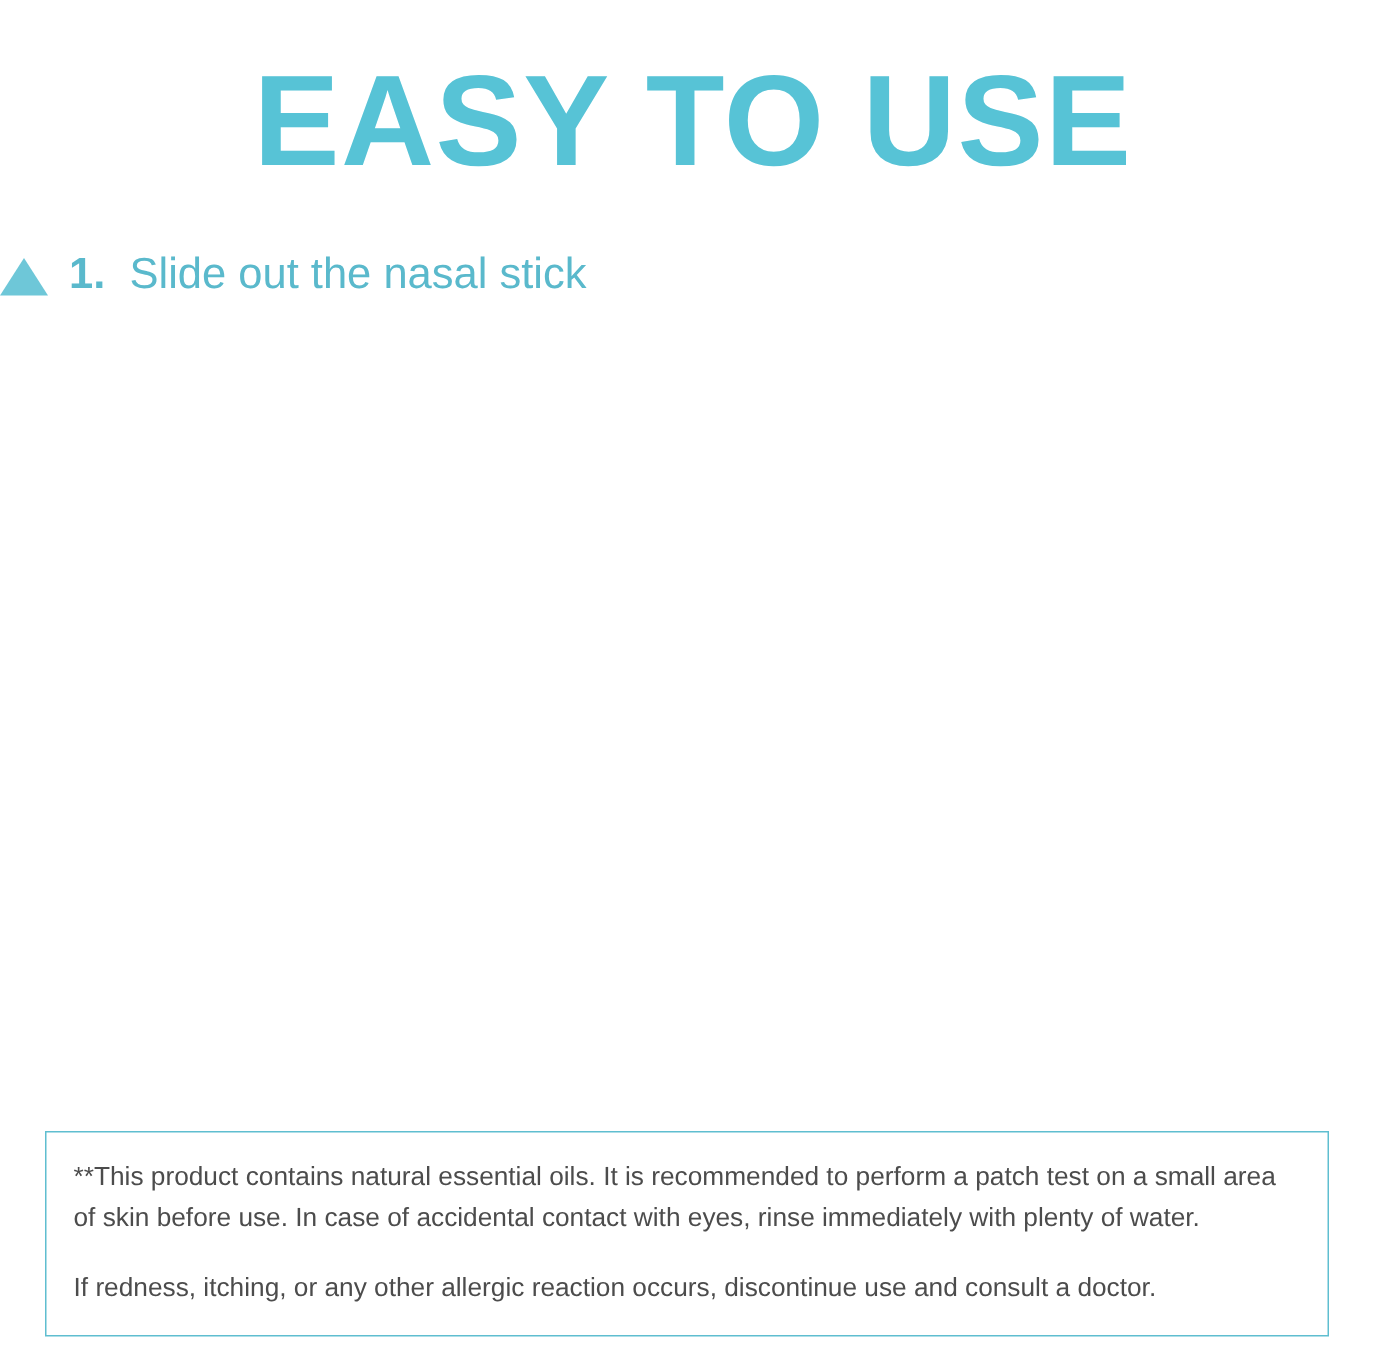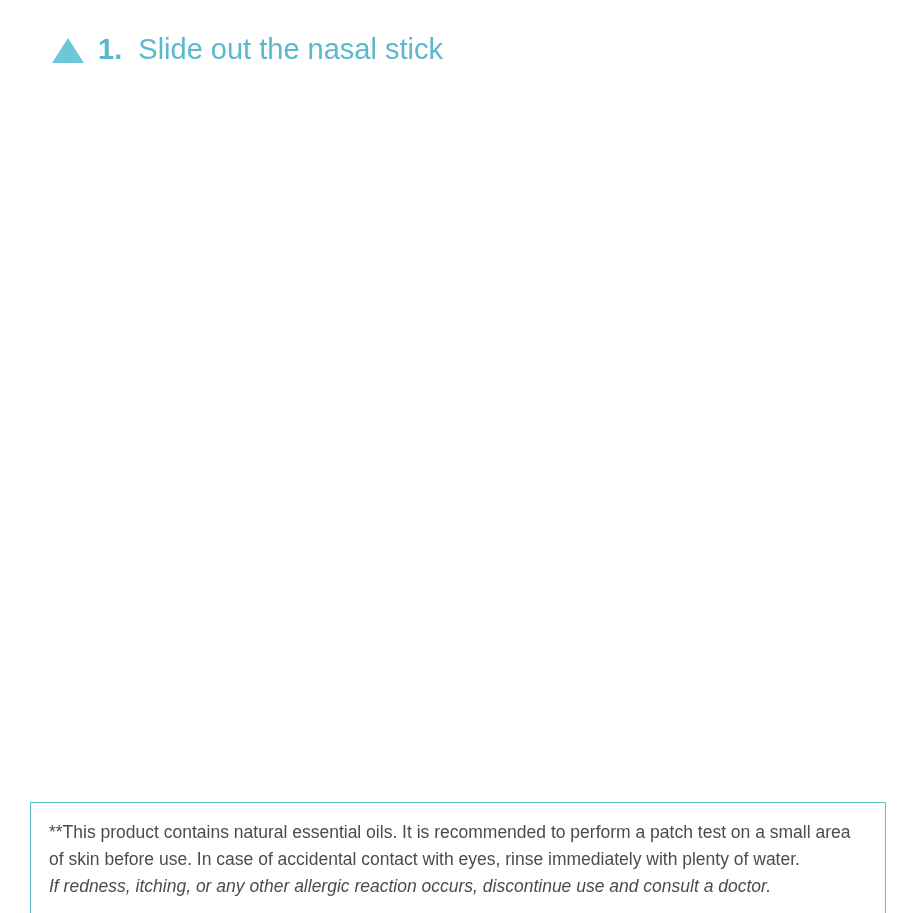--- a/index.html
+++ b/index.html
@@ -24,22 +24,21 @@
     font-size: 86px;
     font-weight: bold;
     letter-spacing: 1px;
     color: #57c3d6;
     margin: 0;
     padding-top: 38px;
     line-height: 1.0;
     font-family: "Liberation Sans", sans-serif;
   }
   .steps {
-    margin-top: 28px;
-    padding-left: 52px;
+    margin-top: 38px;
     padding-right: 30px;
   }
   .step-row {
     display: flex;
     align-items: flex-start;
     margin-bottom: 8px;
   }
   .bullet {
     width: 34px;
     flex: 0 0 34px;
@@ -94,29 +93,29 @@
     padding: 16px 18px 18px 18px;
   }
   .notice p {
     margin: 0;
     font-size: 17.5px;
     line-height: 1.55;
     color: #4c4c4c;
     font-family: "Liberation Sans", sans-serif;
   }
   .notice p + p {
-    margin-top: 0;
-    font-style: italic;
+    margin-top: 20px;
   }
 </style>
 </head>
 <body>
 
 <div class="page">
 
+  <h1 class="title">EASY TO USE</h1>
 
   <div class="steps">
 
     <div class="step-row">
       <div class="bullet">
         <span class="tri"></span>
       </div>
       <div class="step-text">
         <span class="step-num">1.</span>
         &nbsp;<span>Slide out the nasal stick</span>

